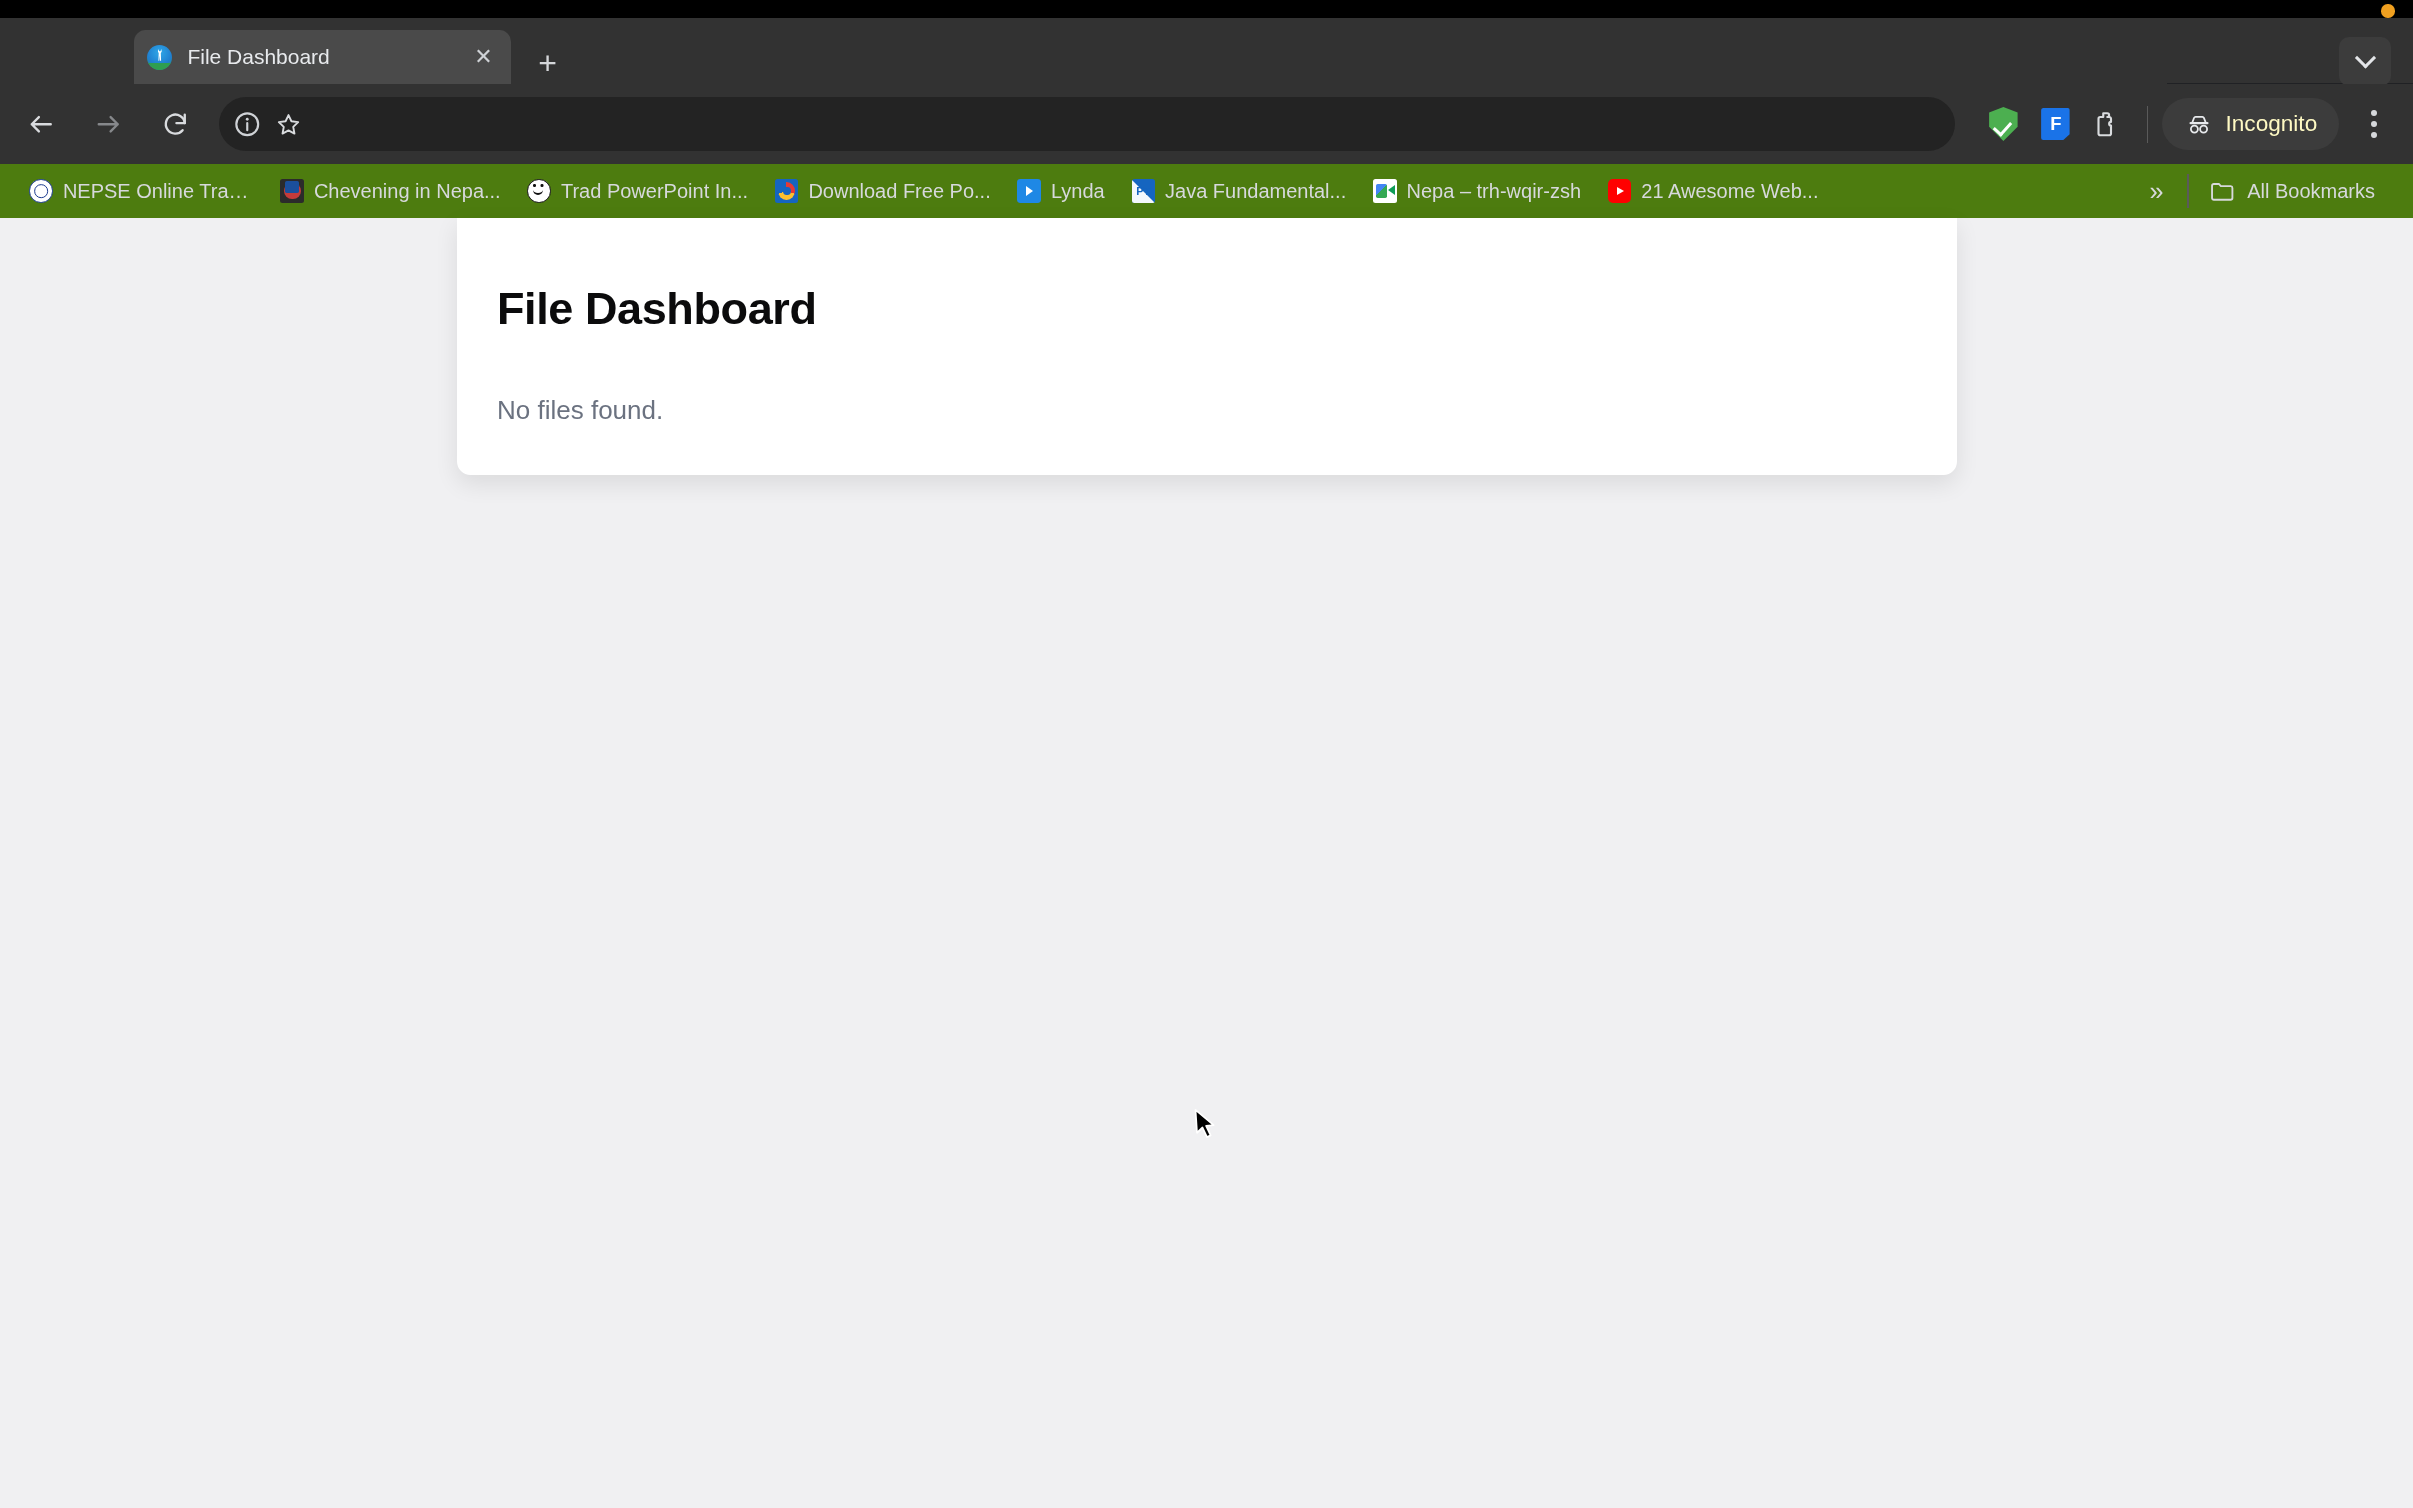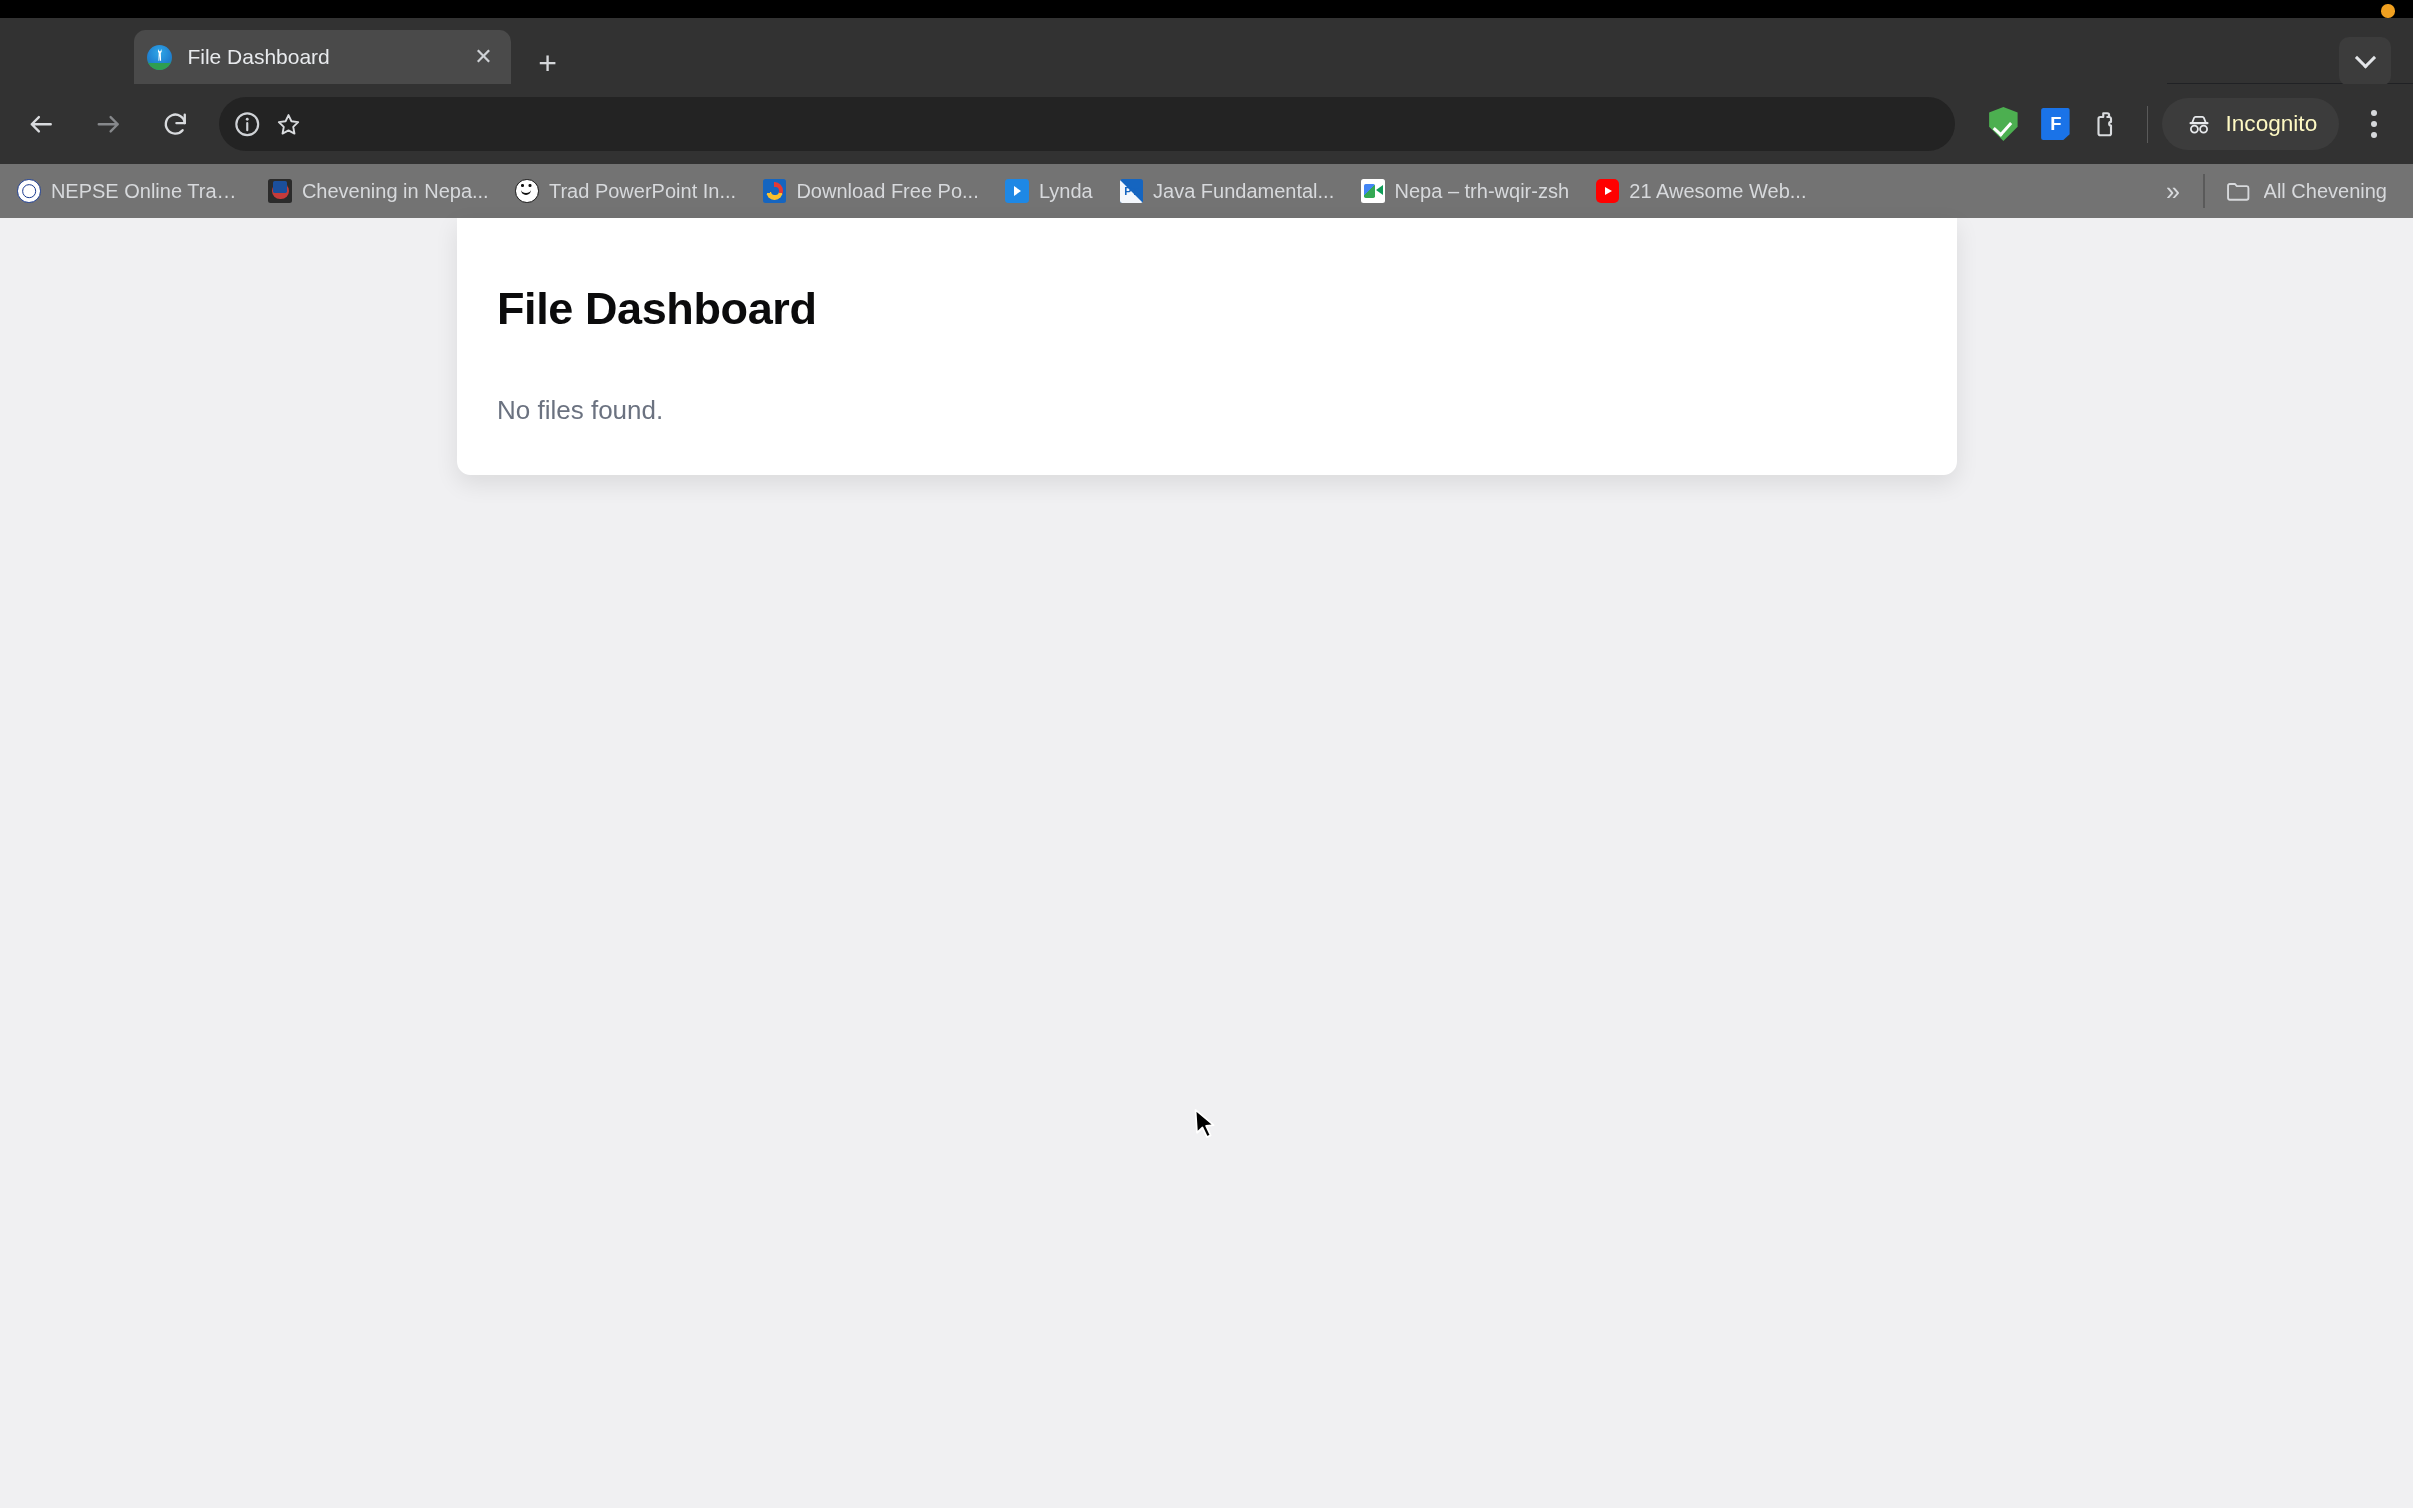--- a/index.html
+++ b/index.html
@@ -138,22 +138,22 @@
   .incognito-label { color:#fef9c3; font-size:22.6px; white-space:nowrap; }
   .kebab {
     width:52px; height:52px; margin:0 13.4px 0 8.4px; flex:0 0 auto;
     display:flex; flex-direction:column; align-items:center; justify-content:center; gap:5px;
   }
   .kebab i { width:5.9px; height:5.9px; border-radius:50%; background:#d6d8db; display:block; }
 
   
   .bookmarks {
     position:absolute; top:164px; left:0; width:2413px; height:54px;
-    background:#737373;
-    display:flex; align-items:center; padding:0 4px;
+    background:#4d7c0f;
+    display:flex; align-items:center; padding:0 16px;
     overflow:hidden;
   }
   .bm {
     display:flex; align-items:center; gap:10px;
     padding:0 13.4px; height:40px; border-radius:6.7px; flex:0 0 auto;
     max-width:251px;
   }
   .bm-label {
     color:#d7d9dc; font-size:20px; white-space:nowrap;
     overflow:hidden; text-overflow:ellipsis;
@@ -365,21 +365,21 @@
       <div class="bm-fav fav-yt"></div>
       <span class="bm-label">21 Awesome Web...</span>
     </div>
 
     <div class="bm-overflow">»</div>
     <div class="bm-divider"></div>
     <div class="bm-all">
       <svg class="folder-ico" viewBox="0 0 24 20">
         <path d="M2.5 5.2a1.6 1.6 0 0 1 1.6-1.6h4.6l1.8 2h9A1.6 1.6 0 0 1 21 7.2v9.2a1.6 1.6 0 0 1-1.6 1.6H4.1a1.6 1.6 0 0 1-1.6-1.6z" fill="none" stroke="#d7d9dc" stroke-width="1.7" stroke-linejoin="round"></path>
       </svg>
-      <span class="bm-label">All Chevening</span>
+      <span class="bm-label">All Bookmarks</span>
     </div>
   </div>
 
   <div class="viewport">
     <div class="card">
       <h1 class="page-title">File Dashboard</h1>
       <p class="empty-msg">No files found.</p>
     </div>
   </div>
 

